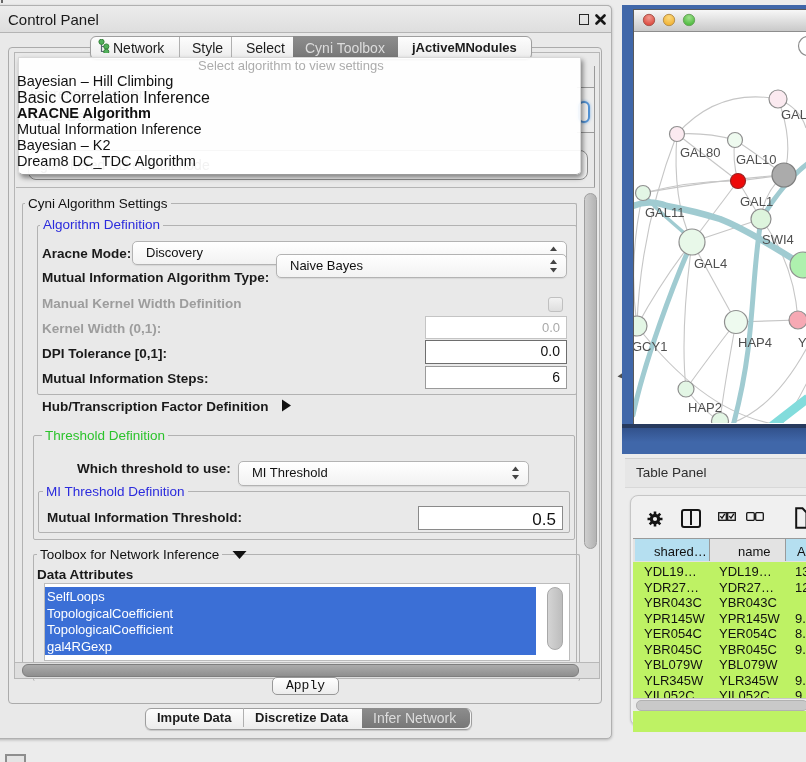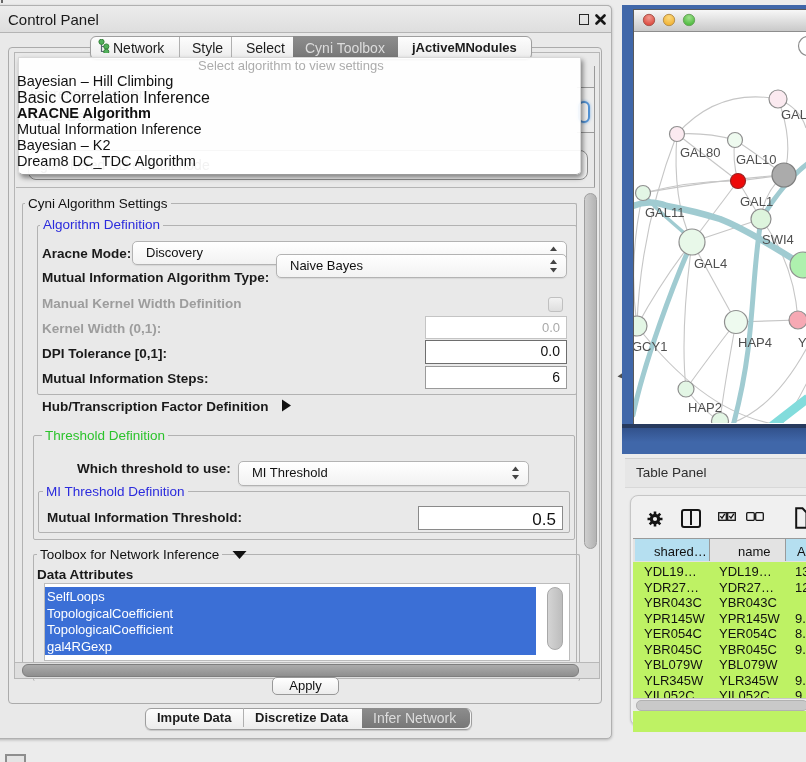--- a/index.html
+++ b/index.html
@@ -175,21 +175,21 @@
   <div class="abs" style="left:547px;top:587px;width:14px;height:61px;background:linear-gradient(90deg,#d4d4d4,#bdbdbd);
        border:1px solid #a8a8a8;border-radius:8px;"></div>
 
   <div class="abs" style="left:15px;top:662px;width:584px;height:15px;background:#dedede;
        border-top:1px solid #b8b8b8;"></div>
   <div class="abs" style="left:22px;top:664px;width:555px;height:11px;background:linear-gradient(#ababab,#8f8f8f);
        border:1px solid #7e7e7e;border-radius:6px;"></div>
 
   <div class="abs" style="left:272px;top:677px;width:65px;height:16px;
        background:linear-gradient(#ffffff,#ececec);border:1px solid #989898;border-radius:5px;
-       text-align:center;font-size:13px;color:#111;line-height:16px;">Apply</div>
+       text-align:center;font-size:13px;color:#111;line-height:16px;font-family:Liberation Mono, monospace;">Apply</div>
 
   <div class="abs" style="left:145px;top:708px;width:325px;height:20px;
        background:linear-gradient(#fdfdfd,#ececec);border:1px solid #9e9e9e;
        border-radius:6px;box-shadow:0 1px 1px rgba(0,0,0,0.15);"></div>
   <div class="abs" style="left:243px;top:708px;width:1px;height:19px;background:#b0b0b0;"></div>
   <div class="abs" style="left:362px;top:708px;width:108px;height:20px;background:linear-gradient(#8d8d8d,#777777);border-radius:0 6px 6px 0;"></div>
   <div class="abs tabtext" style="left:157px;top:710px;font-weight:bold;">Impute Data</div>
   <div class="abs tabtext" style="left:255px;top:710px;font-weight:bold;">Discretize Data</div>
   <div class="abs tabtext" style="left:373px;top:710px;color:#dcdcdc;font-size:14px;">Infer Network</div>
 

